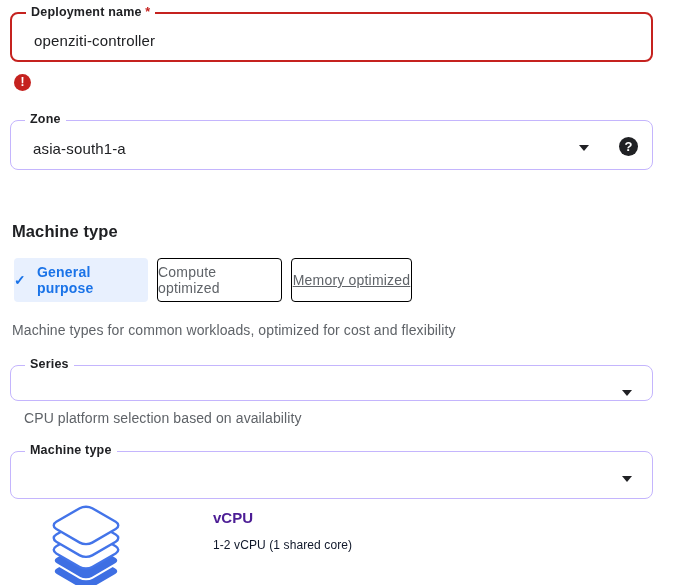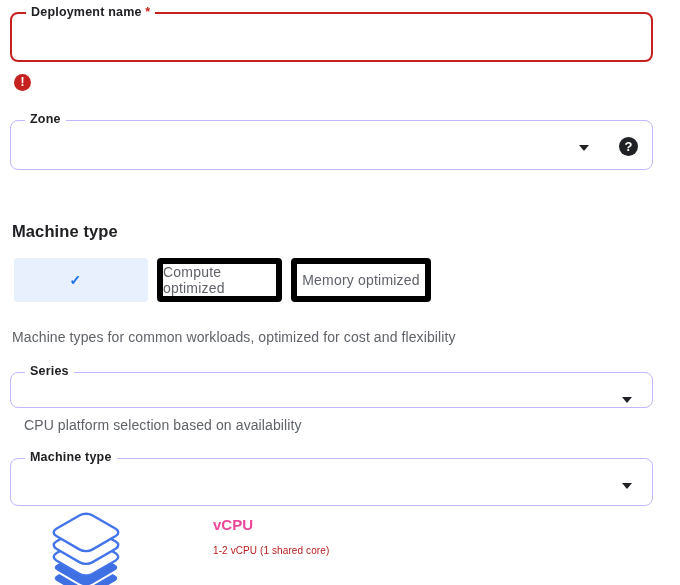--- a/index.html
+++ b/index.html
@@ -62,74 +62,77 @@
   .section-heading {
     margin: 52px 0 0 2px; font-size: 16.5px; font-weight: 700;
     color: #202124; letter-spacing: 0.1px;
   }
 
   .tabs { margin: 17px 0 0 4px; display: flex; gap: 9px; }
   .tab {
     height: 44px; border-radius: 4px; display: flex;
     align-items: center; justify-content: center;
     font-size: 14px; letter-spacing: 0.2px; cursor: pointer;
-    background: #fff; border: 6px solid #000000; color: #5f6368;
+    background: #fff; border: 1px solid #000000; color: #5f6368;
   }
   .tab.selected {
     background: #e8f0fe; border: none; color: #1a73e8; font-weight: 700;
   }
   .tab.w1 { width: 134px; }
   .tab.w2 { width: 125px; }
-  .tab.w3 { width: 140px; }
+  .tab.w3 { width: 121px; text-decoration: underline; }
   .tab .check { font-size: 14px; font-weight: 700; margin-right: 11px; }
 
   .description {
-    margin: 27px 0 0 2px; font-size: 14px; color: #5f6368; letter-spacing: 0.1px;
+    margin: 20px 0 0 2px; font-size: 14px; color: #5f6368; letter-spacing: 0.1px;
   }
   .row-series { margin-top: 27px; height: 36px; }
   .helper {
     margin: 9px 0 9px 14px; font-size: 14px; color: #5f6368; letter-spacing: 0.1px;
   }
   .row-mtype { margin-top: 25px; height: 48px; }
 
   
   .summary { display: flex; margin-top: 2px; height: 73px; }
   .summary .icon-box { width: 203px; padding-left: 27px; }
   .col-vcpu { width: 299px; padding-top: 8px; }
   .col-mem { padding-top: 8px; }
-  .col-head { font-size: 15px; font-weight: 700; color: #ec4899; }
-  .col-val { margin-top: 12px; font-size: 10px; color: #b91c1c; letter-spacing: 0.1px; }
+  .col-head { font-size: 15px; font-weight: 700; color: #4c1d95; }
+  .col-val { margin-top: 12px; font-size: 12px; color: #0f172a; letter-spacing: 0.1px; }
 </style>
 </head>
 <body>
 
 <div class="page">
 
   <div class="field error row-deployment">
     <span class="notch-label">
       <span>Deployment name</span>
       <span class="req">*</span>
     </span>
+    <input class="value" type="text" value="openziti-controller" style="">
   </div>
 
   <div class="error-row">
     <span class="error-dot">!</span>
   </div>
 
   <div class="field row-zone">
     <span class="notch-label">Zone</span>
+    <div class="value">asia-south1-a</div>
     <span class="caret r63"></span>
     <span class="help-badge">?</span>
   </div>
 
   <h2 class="section-heading">Machine type</h2>
 
   <div class="tabs">
     <div class="tab selected w1">
       <span class="check">✓</span>
+      <span>General purpose</span>
     </div>
     <div class="tab w2">
       <span>Compute optimized</span>
     </div>
     <div class="tab w3">
       <span>Memory optimized</span>
     </div>
   </div>
 
   <p class="description">Machine types for common workloads, optimized for cost and flexibility</p>

